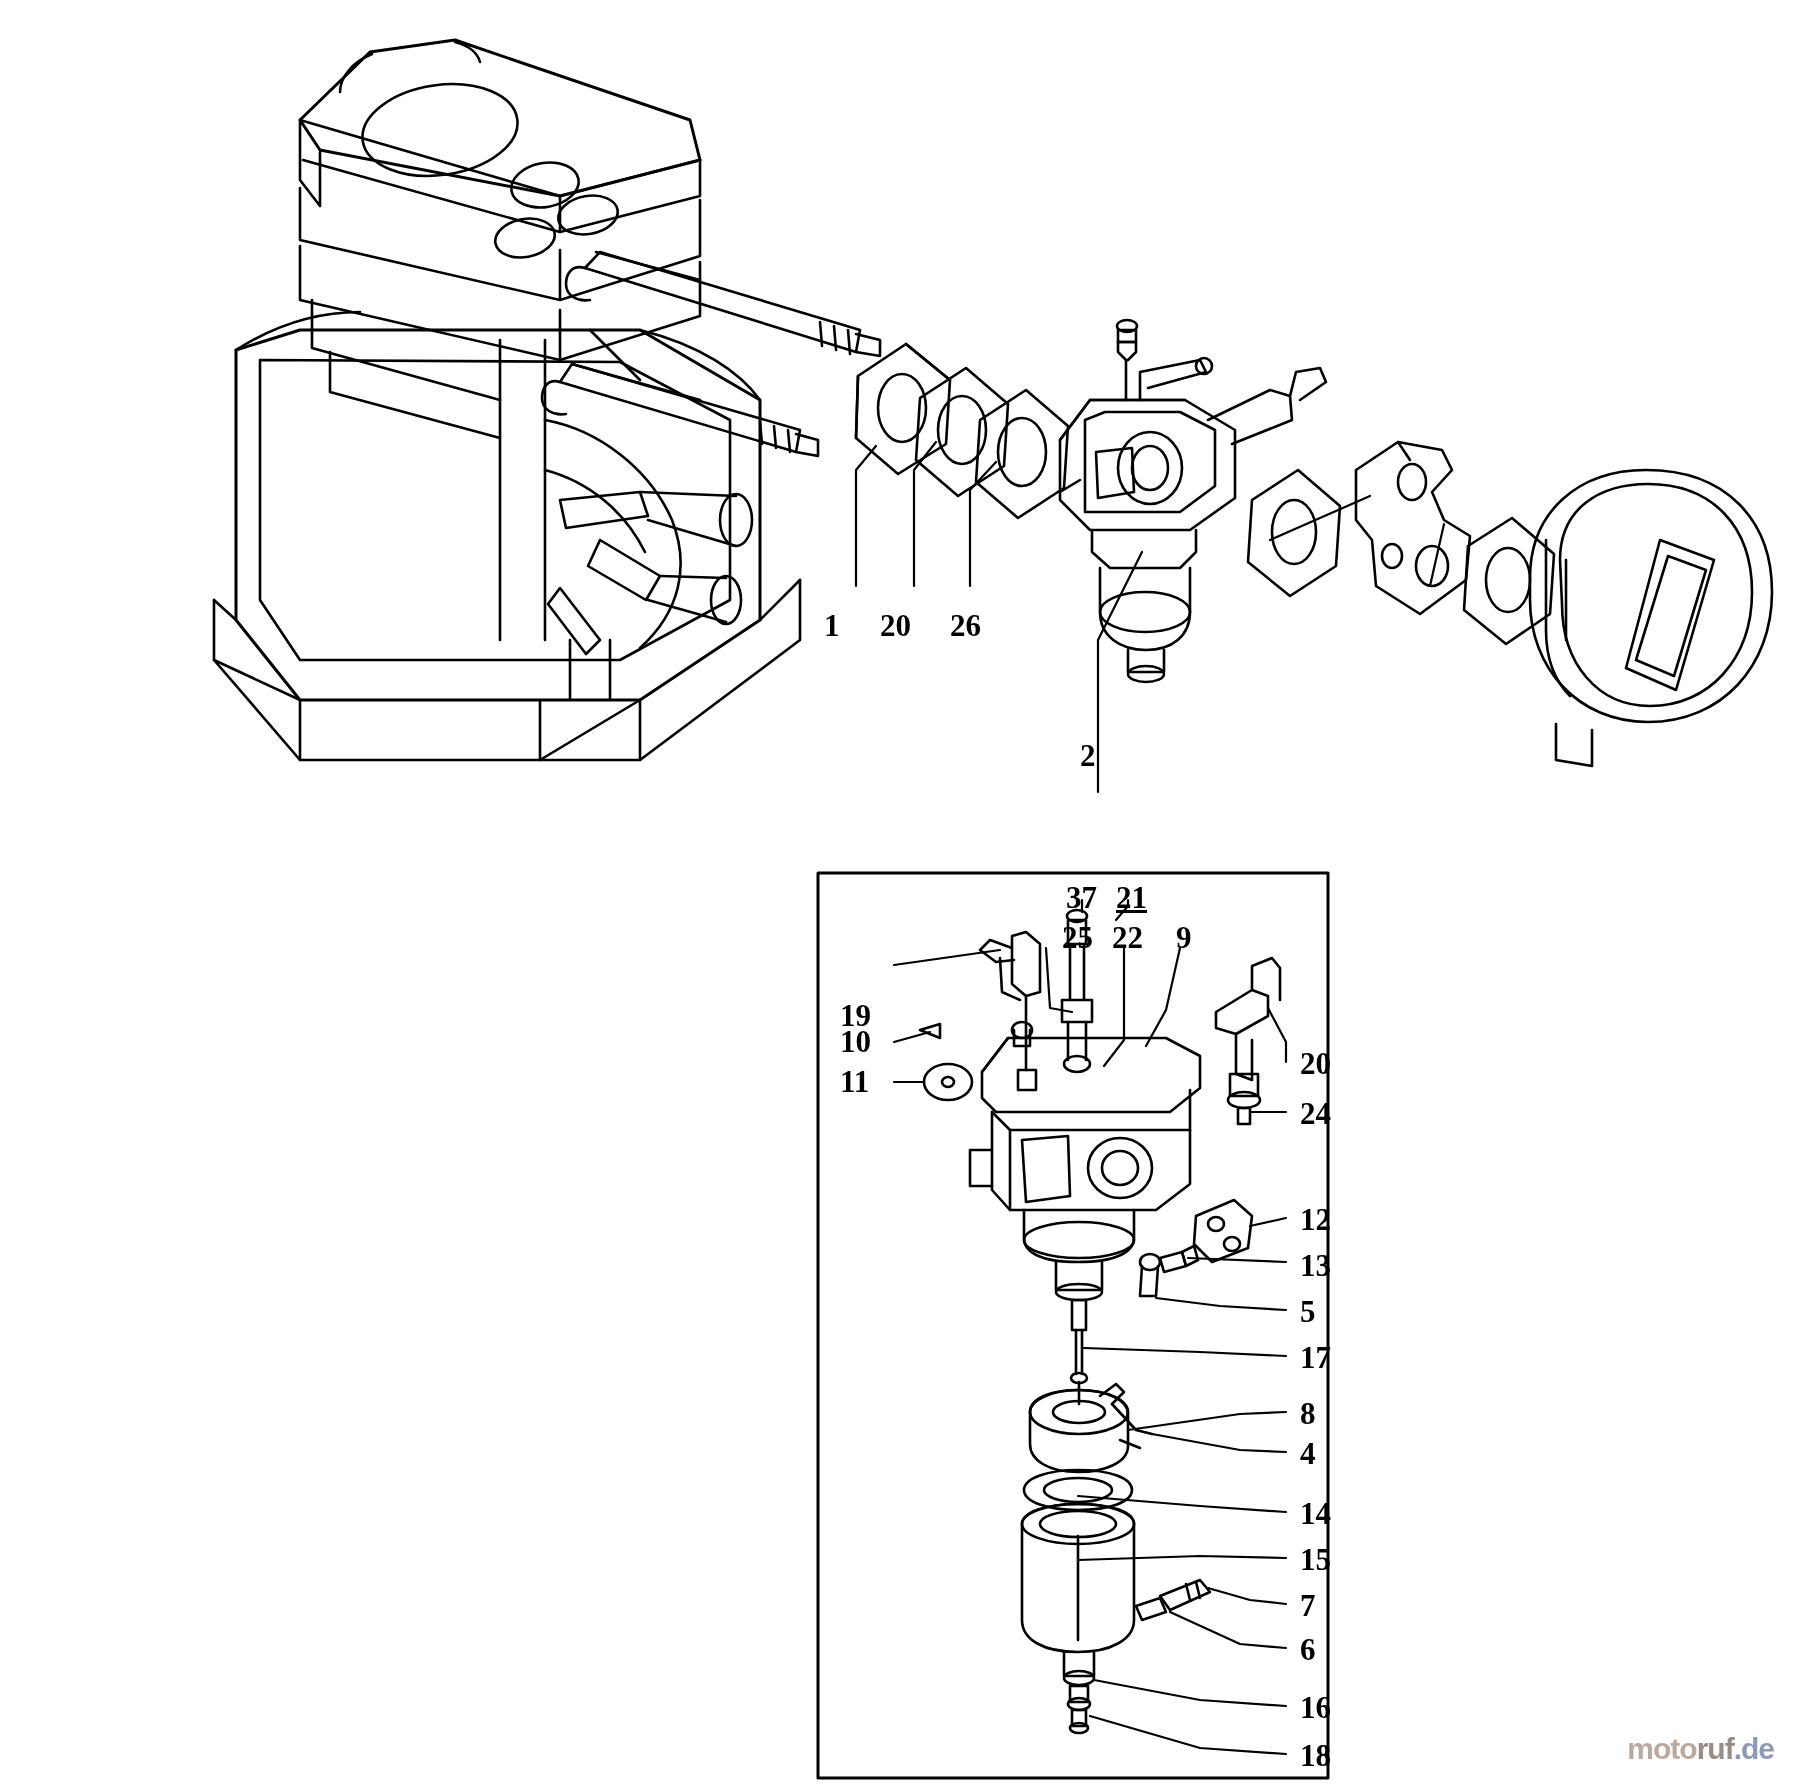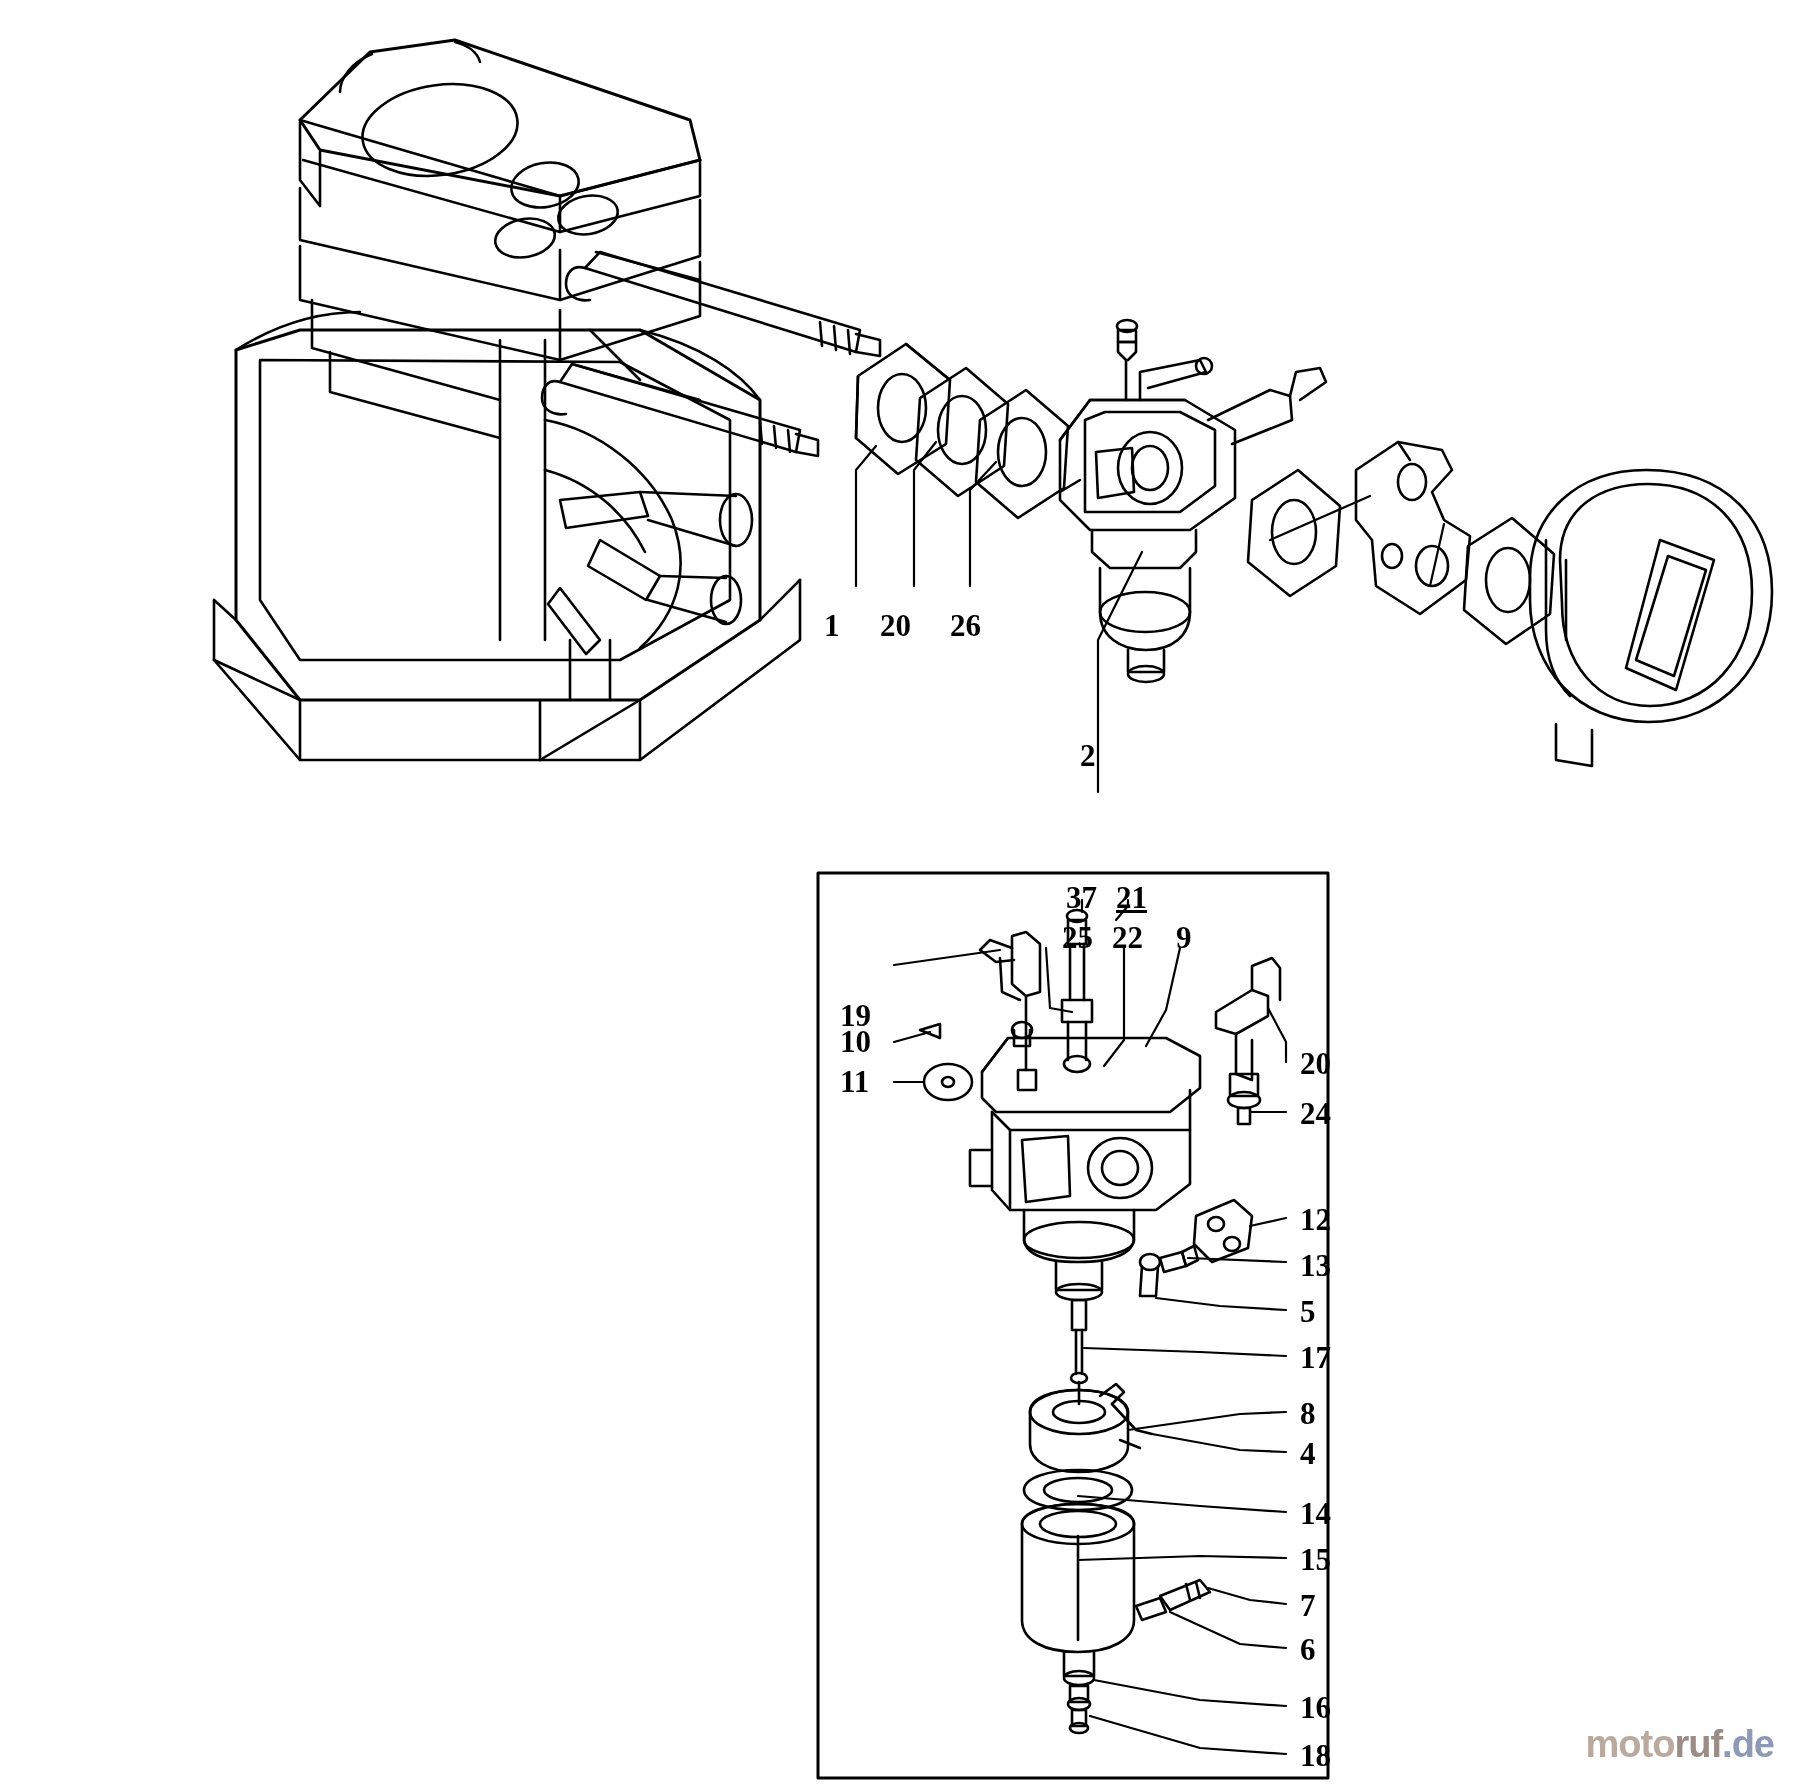--- a/index.html
+++ b/index.html
@@ -13,21 +13,21 @@
     font-size:31px;
     color:#000;
     line-height:1;
     white-space:nowrap;
   }
   .wm{
     position:absolute;
     right:26px;
     bottom:18px;
     font-family:"Liberation Sans",sans-serif;
-    font-size:38px;
+    font-size:30px;
     font-weight:bold;
     letter-spacing:-1px;
     color:#c7b9b0;
   }
   .wm .m1{color:#b9a99e;}
   .wm .m2{color:#9a8d86;}
   .wm .m3{color:#8d99b5;}
 </style>
 </head>
 <body>

